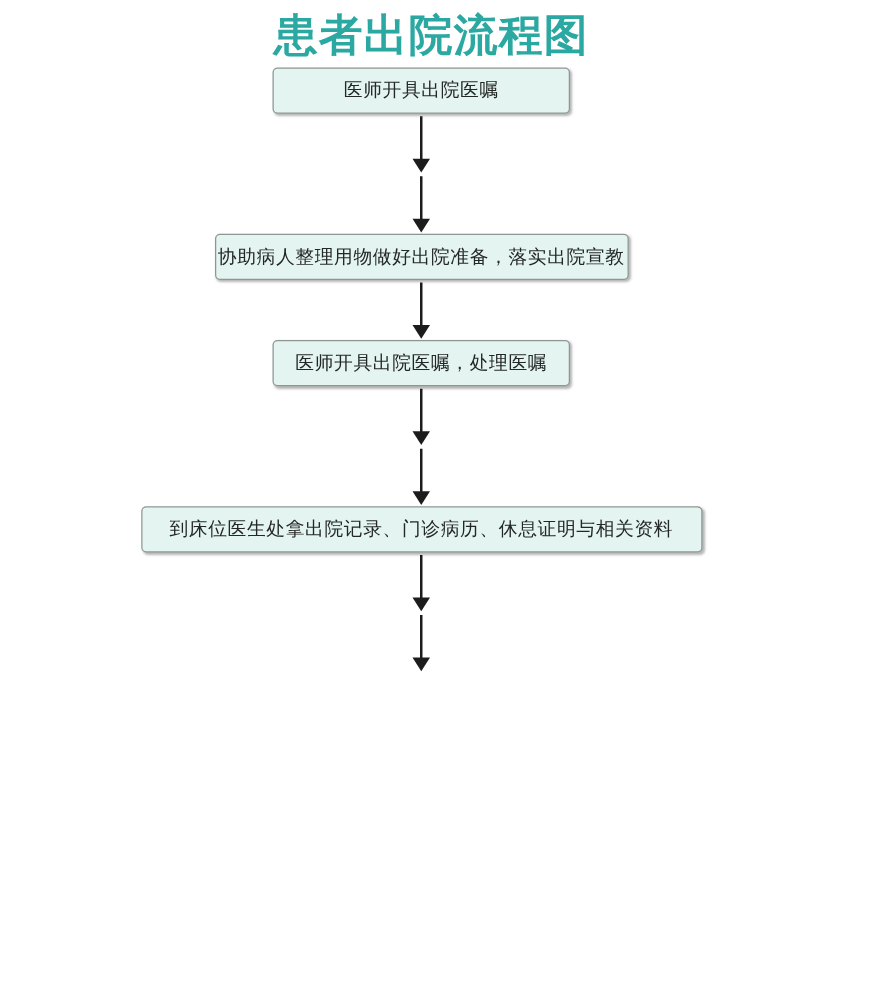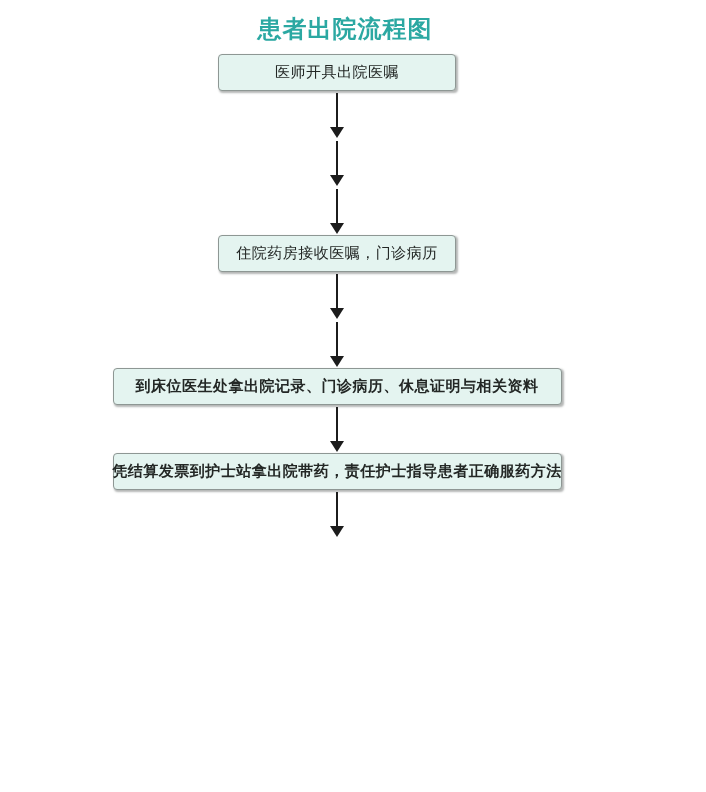--- a/index.html
+++ b/index.html
@@ -13,21 +13,21 @@
     position:relative;
     width:706px; height:792px;
     background:#ffffff;
     display:flex;
     flex-direction:column;
     align-items:center;
     padding-top:12px;
     padding-right:32px; 
   }
   .chart-title {
-    font-size:24px;
+    font-size:35px;
     line-height:34px;
     font-weight:bold;
     color:#2ba8a2;
     letter-spacing:1px;
     margin-left:16px; 
   }
   .flow {
     display:flex;
     flex-direction:column;
     align-items:center;
@@ -42,21 +42,21 @@
     display:flex;
     align-items:center;
     justify-content:center;
     font-size:15px;
     color:#232725;
     white-space:nowrap;
     letter-spacing:0.5px;
   }
   .w-s { width:238px; }
   .w-m { width:331px; }
-  .w-l { width:449px;font-weight:bold; }
+  .w-l { width:449px; }
   .flow-arrow {
     position:relative;
     width:16px;
     height:48px;
     flex:0 0 auto;
   }
   .flow-arrow::before {
     content:"";
     position:absolute;
     left:50%;
@@ -83,27 +83,27 @@
 
 <div class="canvas">
   <div class="chart-title">患者出院流程图</div>
 
   <div class="flow">
     <div class="flow-box w-s">医师开具出院医嘱</div>
     <div class="flow-arrow"></div>
 
     <div class="flow-arrow"></div>
 
+    <div class="flow-box w-m">协助病人整理用物做好出院准备，落实出院宣教</div>
     <div class="flow-arrow"></div>
 
-    <div class="flow-box w-s">住院药房接收医嘱，门诊病历</div>
+    <div class="flow-box w-s">医师开具出院医嘱，处理医嘱</div>
     <div class="flow-arrow"></div>
 
     <div class="flow-arrow"></div>
 
     <div class="flow-box w-l">到床位医生处拿出院记录、门诊病历、休息证明与相关资料</div>
     <div class="flow-arrow"></div>
 
-    <div class="flow-box w-l">凭结算发票到护士站拿出院带药，责任护士指导患者正确服药方法</div>
     <div class="flow-arrow"></div>
 
   </div>
 </div>
 
 </body></html>

